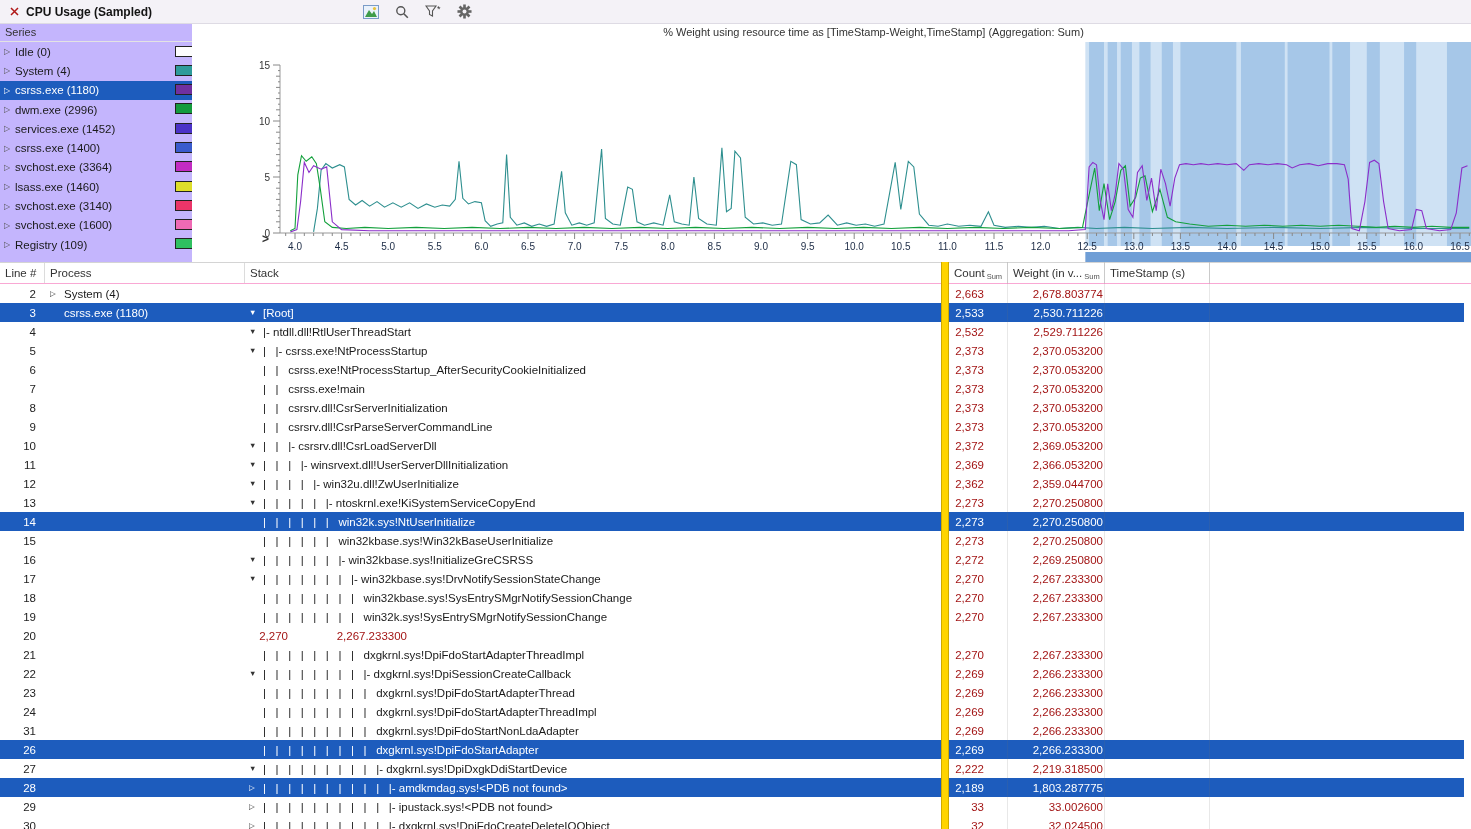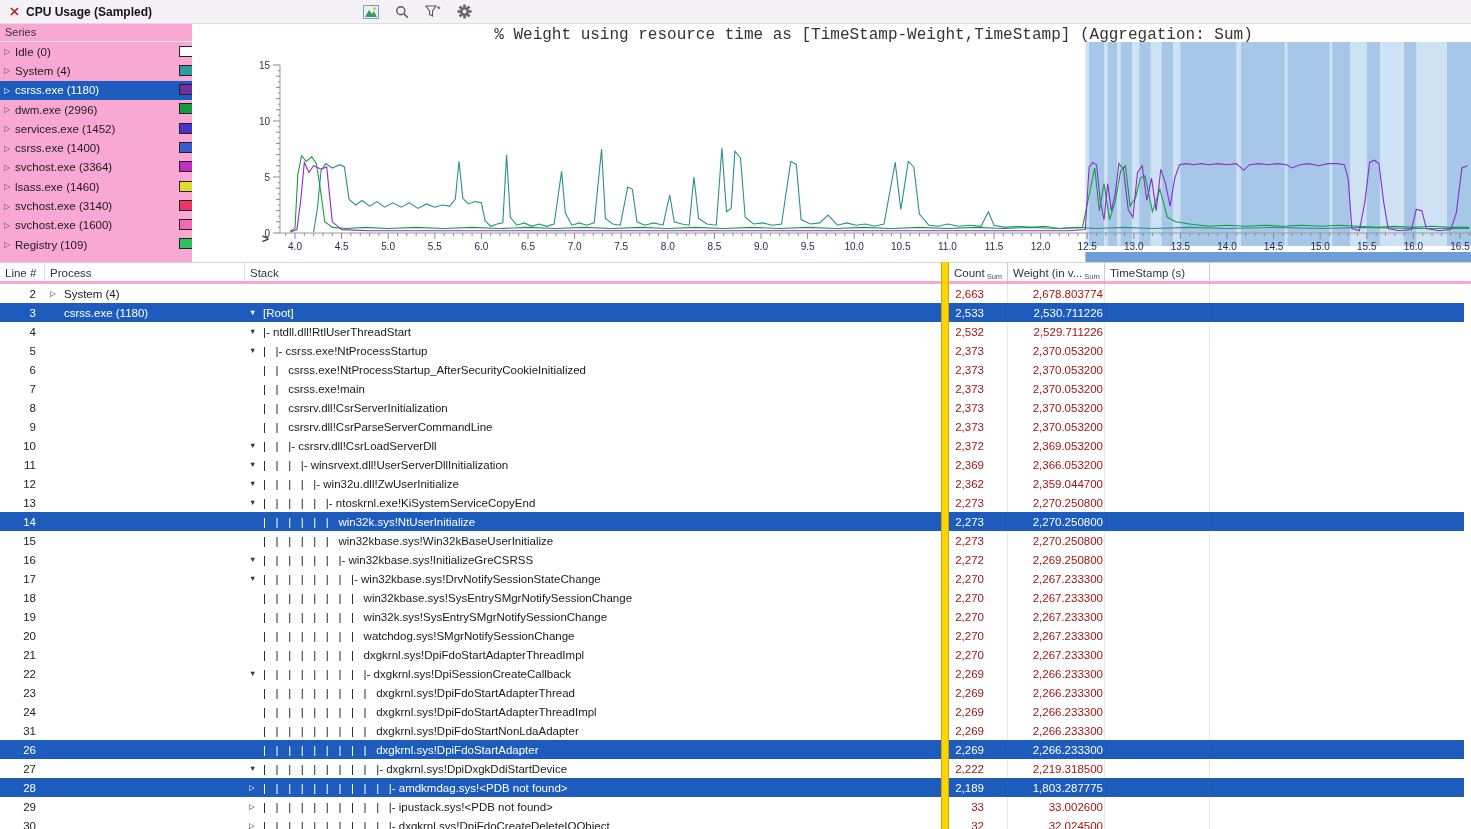--- a/index.html
+++ b/index.html
@@ -11,44 +11,44 @@
     border-bottom:1px solid #dedbe4;display:flex;align-items:center;padding-left:7px;box-sizing:border-box;}
   .close-x{width:14px;height:14px;display:flex;align-items:center;justify-content:center;margin-right:5px;cursor:default;}
   .gtitle{font-size:12px;font-weight:700;color:#141414;margin-right:16px;white-space:nowrap;}
   .view-dd{font-size:12px;color:#222;display:flex;align-items:center;margin-right:22px;white-space:nowrap;cursor:default;margin-top:41px;}
   .dd-arrow{font-size:7px;color:#444;margin-left:5px;}
   .tb-icon{width:20px;height:18px;display:flex;align-items:center;justify-content:center;margin-right:11px;cursor:default;}
 
   
   .top{position:absolute;top:24px;left:0;right:0;height:238px;}
 
-  .series-panel{position:absolute;left:0;top:0;width:224px;height:238px;background:#f9a8d4;
-    border-right:1px solid #22c55e;box-sizing:border-box;overflow:hidden;}
+  .series-panel{position:absolute;left:0;top:0;width:224px;height:238px;background:#c4b5fd;
+    border-right:5px solid #22c55e;box-sizing:border-box;overflow:hidden;}
   .series-header{height:17px;line-height:17px;font-size:11px;color:#333;padding-left:5px;
     border-bottom:1px solid #e3e3e3;}
   .series-row{height:19.3px;display:flex;align-items:center;font-size:11.5px;color:#1a1a1a;
     position:relative;padding-left:4px;cursor:default;}
   .series-row .expander{width:11px;flex:0 0 11px;font-size:8px;color:#555;}
   .series-label{flex:1;white-space:nowrap;overflow:hidden;}
   .swatch{position:absolute;right:18px;top:3.5px;width:26px;height:11px;border:1px solid #222;box-sizing:border-box;}
   .series-row.selected{background:#1d5cbd;color:#fff;}
   .series-row.selected .expander{color:#fff;}
   .sp-scroll{position:absolute;right:0;top:17px;bottom:0;width:13px;background:#f0f0f0;border-left:1px solid #e2e2e2;box-sizing:border-box;}
   .sp-thumb{position:absolute;top:3px;left:1px;width:10px;height:96px;background:#cdcdcd;}
   .sp-down{position:absolute;bottom:0;left:0;width:12px;height:13px;font-size:7px;color:#666;text-align:center;line-height:13px;}
 
   .chart-pane{position:absolute;left:192px;top:0;right:0;height:238px;background:#fff;overflow:hidden;}
-  .chart-title{position:absolute;top:2px;left:88px;right:4px;text-align:center;font-size:16px;color:#333;white-space:nowrap;font-family:Liberation Mono, monospace;}
+  .chart-title{position:absolute;top:2px;left:88px;right:4px;text-align:center;font-size:11px;color:#333;white-space:nowrap;}
   #chart-svg{position:absolute;top:0;left:0;}
   .nav-arrow{position:absolute;left:70px;top:208px;font-size:12px;font-weight:700;color:#333;cursor:default;}
 
   
   .grid{position:absolute;top:262px;left:0;right:0;bottom:0;background:#fff;}
   .grid-header{position:absolute;top:0;left:0;right:0;height:22px;background:#fff;
-    border-top:1px solid #d4d4d4;border-bottom:3px solid #f9a8d4;display:flex;
+    border-top:1px solid #d4d4d4;border-bottom:1px solid #f9a8d4;display:flex;
     font-size:11.5px;color:#333;box-sizing:border-box;}
   .h{line-height:20px;padding:0 5px;box-sizing:border-box;border-right:1px solid #dcdcdc;white-space:nowrap;overflow:hidden;}
   .h-line{width:45px;}
   .h-proc{width:200px;}
   .h-stack{width:696px;border-right:none;}
   .h-gap{width:8px;padding:0;border-right:none;}
   .h-count{width:59px;text-align:right;}
   .h-weight{width:97px;text-align:right;}
   .h-ts{width:105px;}
   .h-fill{flex:1;border-right:none;}
@@ -687,24 +687,20 @@
           <span class="c-count num">2,270</span>
           <span class="c-weight num">2,267.233300</span>
           <span class="c-ts"></span>
         </div>
         <div class="trow">
           <span class="c-line">20</span>
           <span class="c-proc">
             <span class="exp"></span>
             <span class="ptext"></span>
           </span>
-          <span class="c-stack">
-            <span class="exp"></span>
-            <span class="stext">|   |   |   |   |   |   |   |   watchdog.sys!SMgrNotifySessionChange</span>
-          </span>
           <span class="c-gap"></span>
           <span class="c-count num">2,270</span>
           <span class="c-weight num">2,267.233300</span>
           <span class="c-ts"></span>
         </div>
         <div class="trow">
           <span class="c-line">21</span>
           <span class="c-proc">
             <span class="exp"></span>
             <span class="ptext"></span>

